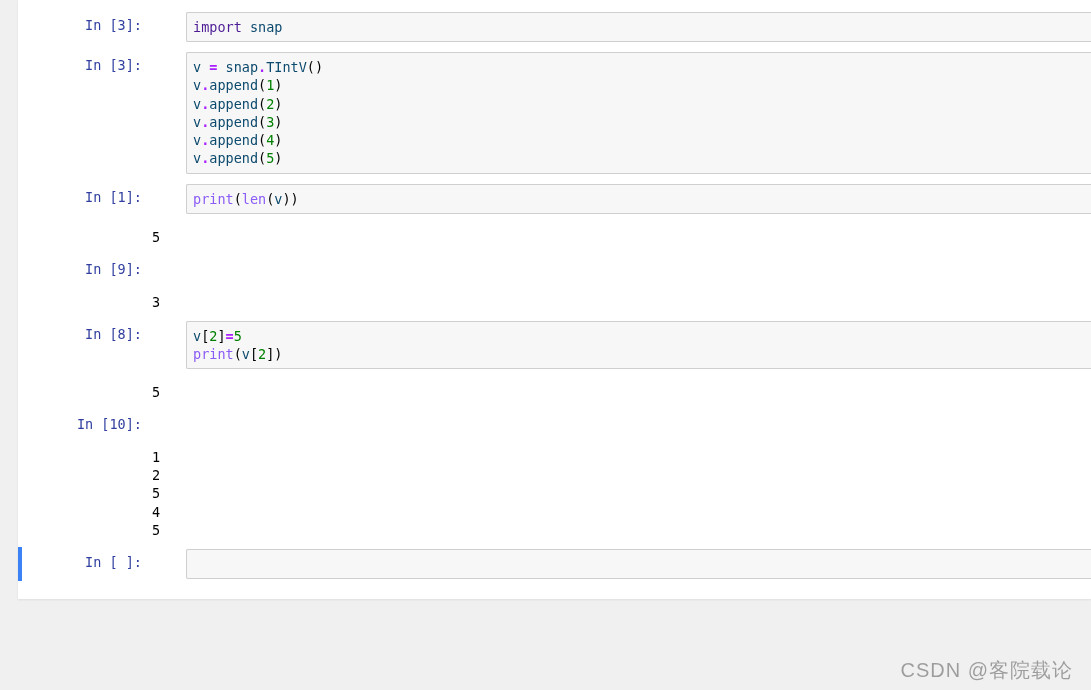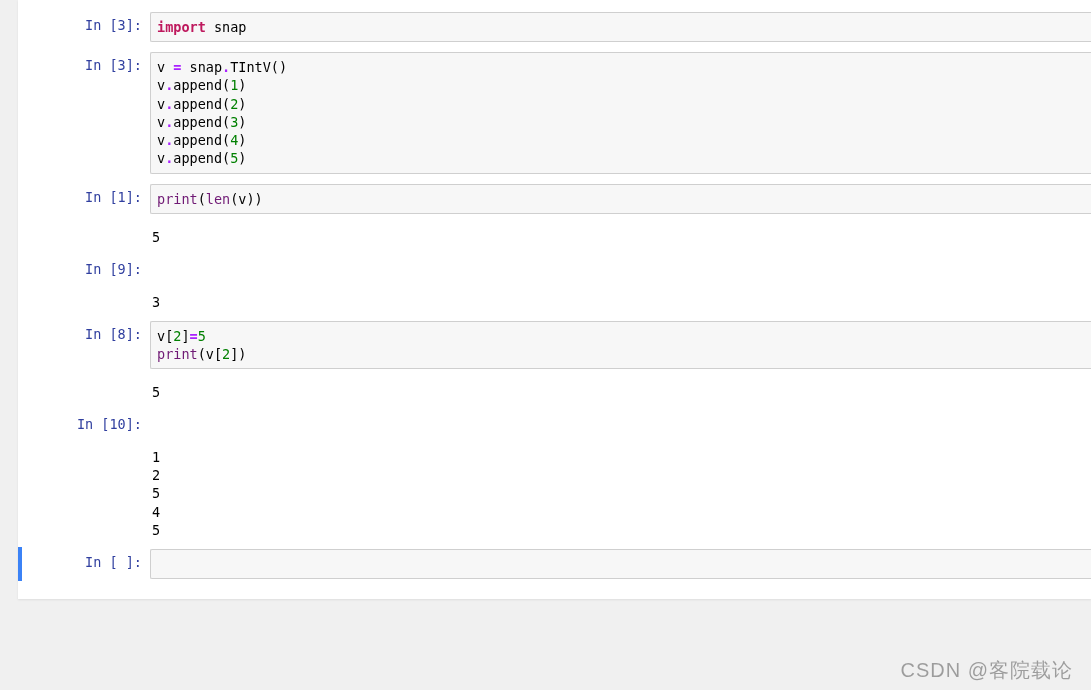--- a/index.html
+++ b/index.html
@@ -17,20 +17,21 @@
     padding:4px 0 12px 0;
     width:1073px;
     box-sizing:border-box;
   }
   .cell{
     display:flex;
     align-items:flex-start;
     padding:2px 0 2px 0;
     margin:6px 0;
     border-left:4px solid transparent;
+    gap:36px;
   }
   .cell.selected{
     border-left:4px solid #3b82f6;
     background:transparent;
   }
   .prompt{
     width:128px;
     min-width:128px;
     text-align:right;
     font-family:"DejaVu Sans Mono","Menlo","Consolas",monospace;
@@ -65,25 +66,25 @@
     padding:6px 6px 2px 6px;
     color:#000;
   }
   .out-row{
     display:flex;
     align-items:flex-start;
     margin-top:2px;
   }
   .out-row .prompt{padding-top:6px;}
   
-  .kw{color:#be185d;font-weight:bold;}
-  .bi{color:#701a75;}          
+  .kw{color:#4c1d95;font-weight:normal;}
+  .bi{color:#8b5cf6;}          
   .op{color:#AA22FF;font-weight:bold;}
   .num{color:#008000;}         
-  .nm{color:#000000;}
+  .nm{color:#0c4a6e;}
   .pun{color:#000;}
   .watermark{
     position:fixed;
     right:18px;
     bottom:6px;
     color:rgba(0,0,0,0.35);
     font-size:20px;
     font-family:"PingFang SC","Microsoft YaHei",sans-serif;
     letter-spacing:1px;
     pointer-events:none;

